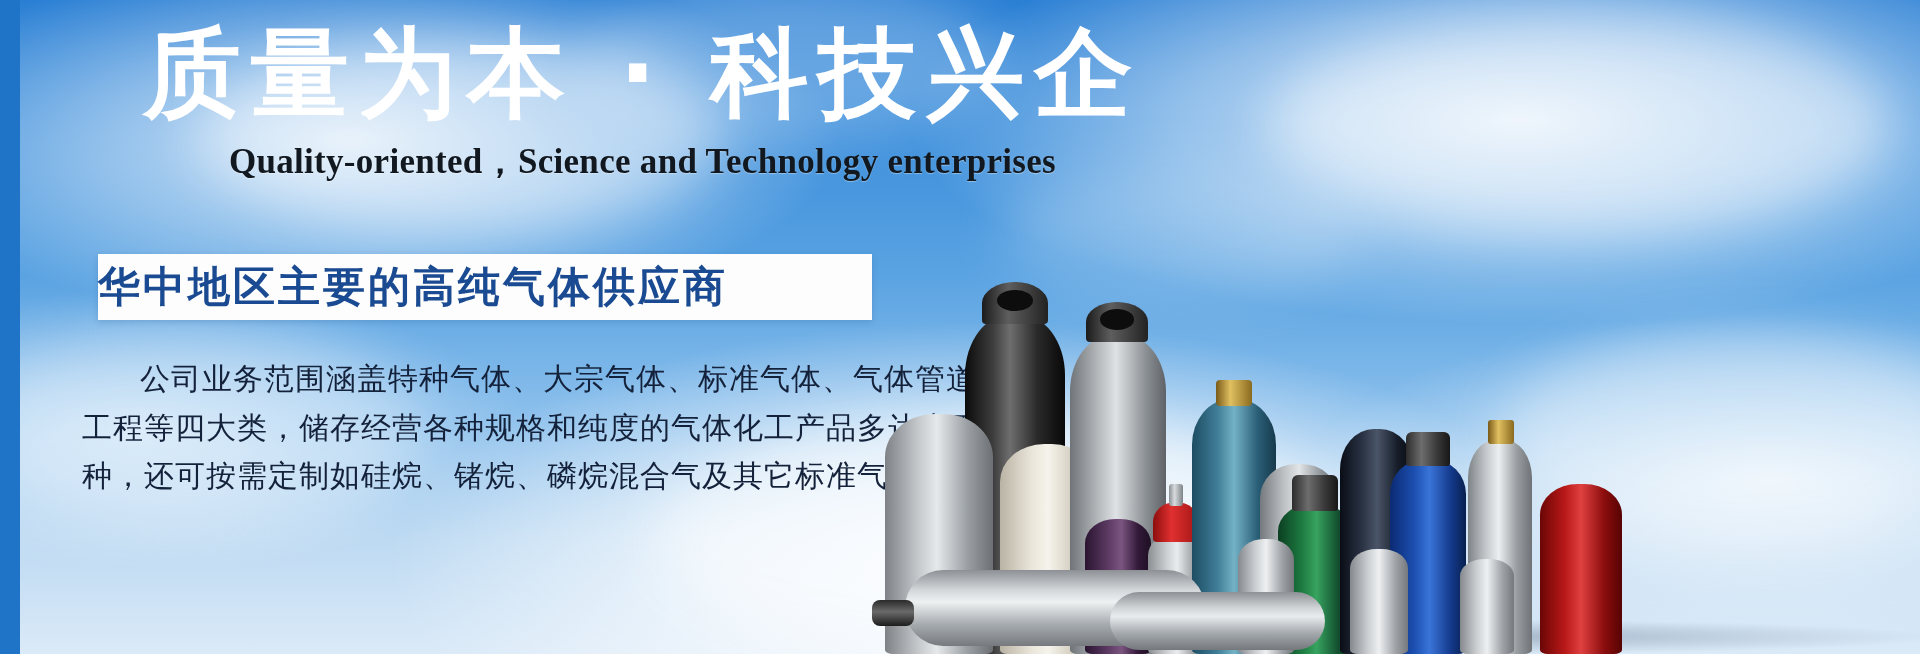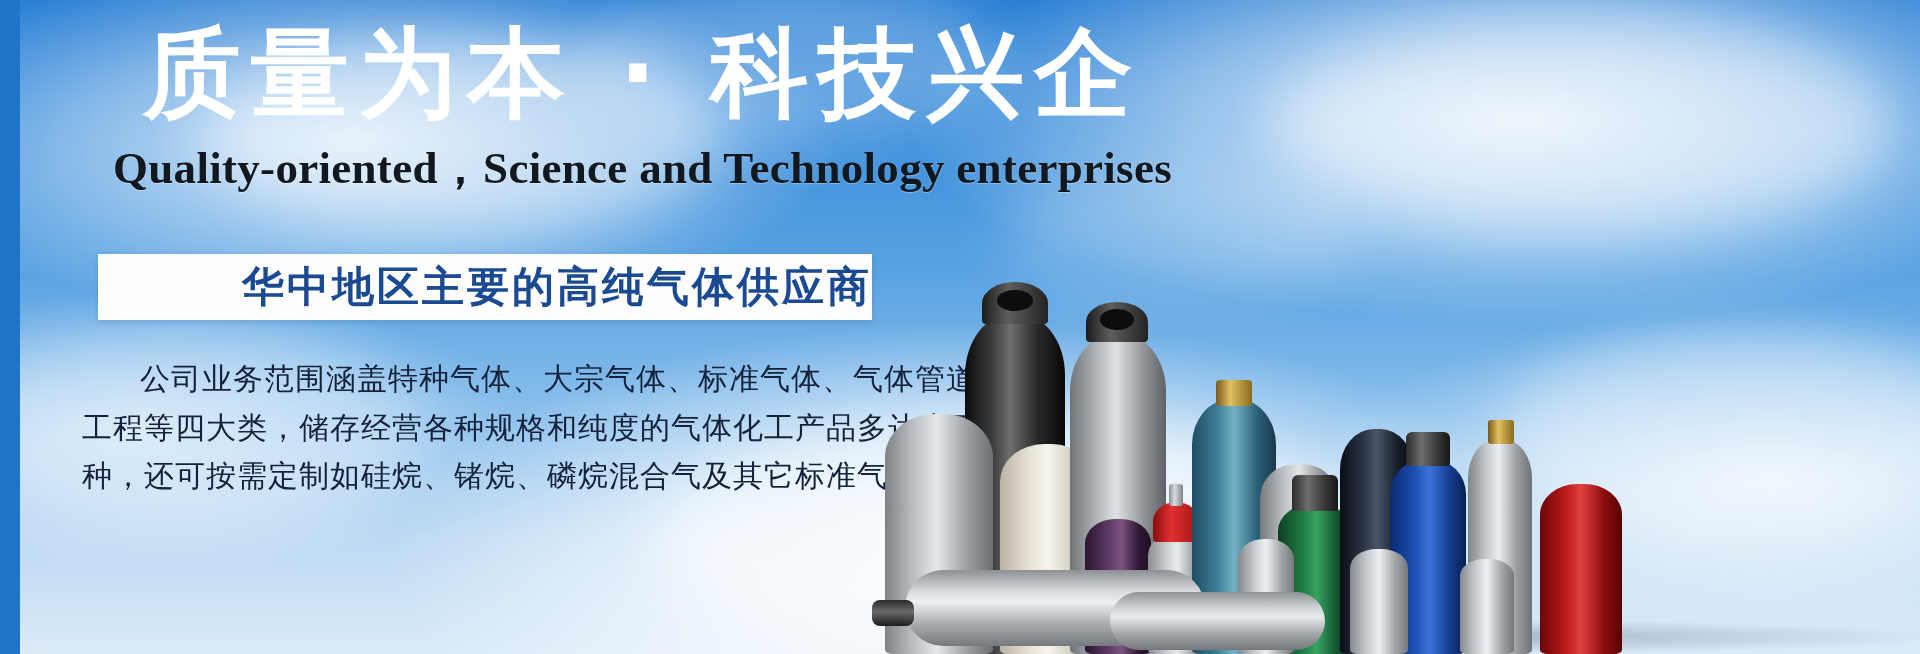--- a/index.html
+++ b/index.html
@@ -36,30 +36,30 @@
     letter-spacing:10px;white-space:nowrap;
     text-shadow:
       2px 2px 0 #3d4650,
       4px 4px 0 #2e3views,
       3px 3px 2px rgba(30,40,55,.75),
       6px 7px 7px rgba(20,30,45,.45);
   }
   .subhead{
     position:absolute;left:0;top:138px;width:1245px;text-align:center;
     font-family:"Liberation Serif","DejaVu Serif",serif;
-    font-weight:700;font-size:45px;color:#121820;letter-spacing:.3px;
+    font-weight:700;font-size:35px;color:#121820;letter-spacing:.3px;
     white-space:nowrap;
     text-shadow:0 1px 1px rgba(255,255,255,.35);
   }
 
   .whitebox{
     position:absolute;left:78px;top:254px;width:774px;height:66px;
     background:#fdfdfd;
     box-shadow:0 2px 6px rgba(20,60,110,.18);
-    display:flex;align-items:center;justify-content:flex-end;
+    display:flex;align-items:center;justify-content:flex-start;
   }
   .whitebox-text{
     font-family:"DejaVu Sans","Liberation Sans",sans-serif;
     font-weight:700;font-size:42px;color:#1a4a91;letter-spacing:3px;
     white-space:nowrap;
   }
 
   .para{
     position:absolute;left:62px;top:355px;width:800px;
     font-family:"Liberation Serif","DejaVu Serif",serif;

